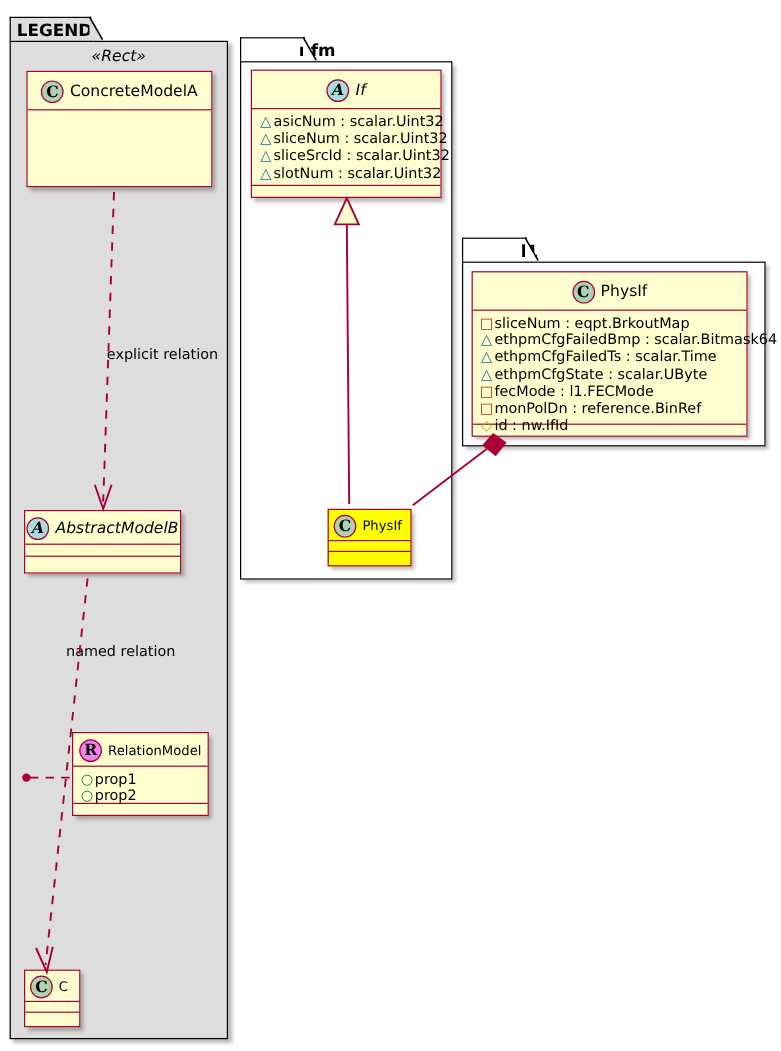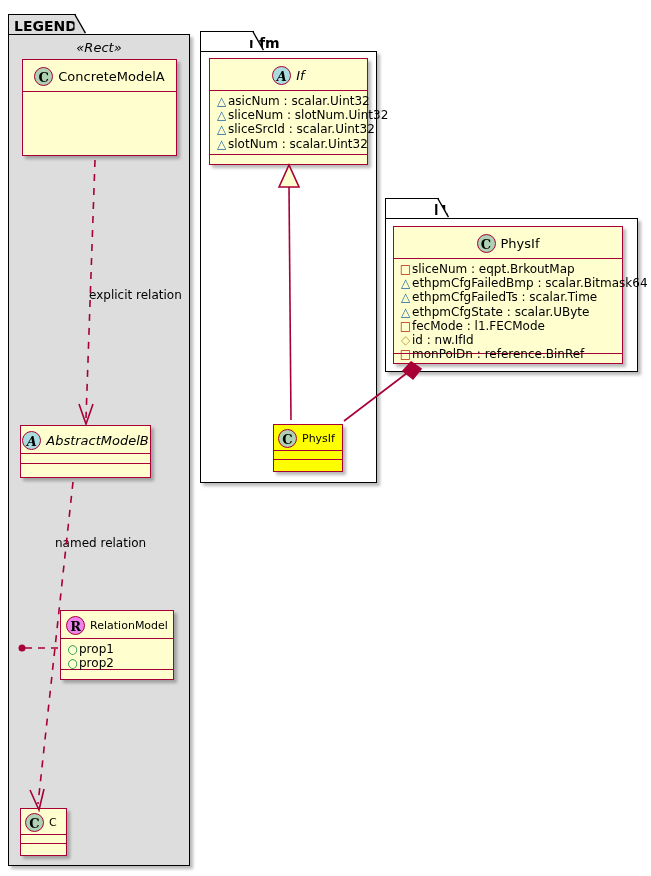--- a/index.html
+++ b/index.html
@@ -216,21 +216,21 @@
     </svg>
   </div>
   <div class="pkg pkg-white" style="left:200px; top:51px; width:177px; height:432px;"></div>
 
   <div class="cls" style="left:209px; top:58px; width:159px; height:107px;">
     <div class="cls-head" style="height:32px; line-height:32px;">
       <span class="badge badge-A"><span>A</span></span><span class="cls-title italic">If</span>
     </div>
     <div class="cls-body" style="height:64px;">
       <span class="attr"><span class="gl" style="color:#1963A0">△</span><span>asicNum : scalar.Uint32</span></span>
-      <span class="attr"><span class="gl" style="color:#1963A0">△</span><span>sliceNum : slotNum.Uint32</span></span>
+      <span class="attr"><span class="gl" style="color:#1963A0">△</span><span>sliceNum : scalar.Uint32</span></span>
       <span class="attr"><span class="gl" style="color:#1963A0">△</span><span>sliceSrcId : scalar.Uint32</span></span>
       <span class="attr"><span class="gl" style="color:#1963A0">△</span><span>slotNum : scalar.Uint32</span></span>
     </div>
     <div class="cls-foot"></div>
   </div>
 
   <div class="cls cls-hl" style="left:273px; top:424px; width:70px; height:48px;">
     <div class="cls-head" style="height:26px; line-height:26px; text-align:left; padding-left:4px;">
       <span class="badge badge-C"><span>C</span></span><span class="cls-title small">PhysIf</span>
     </div>
@@ -250,22 +250,22 @@
   <div class="cls" style="left:393px; top:226px; width:230px; height:138px;">
     <div class="cls-head" style="height:32px; line-height:32px;">
       <span class="badge badge-C"><span>C</span></span><span class="cls-title">PhysIf</span>
     </div>
     <div class="cls-body" style="height:95px;">
       <span class="attr"><span class="gl" style="color:#B8220E">□</span><span>sliceNum : eqpt.BrkoutMap</span></span>
       <span class="attr"><span class="gl" style="color:#1963A0">△</span><span>ethpmCfgFailedBmp : scalar.Bitmask64</span></span>
       <span class="attr"><span class="gl" style="color:#1963A0">△</span><span>ethpmCfgFailedTs : scalar.Time</span></span>
       <span class="attr"><span class="gl" style="color:#1963A0">△</span><span>ethpmCfgState : scalar.UByte</span></span>
       <span class="attr"><span class="gl" style="color:#B8220E">□</span><span>fecMode : l1.FECMode</span></span>
+      <span class="attr"><span class="gl" style="color:#B8220E">□</span><span>monPolDn : reference.BinRef</span></span>
       <span class="attr"><span class="gl" style="color:#C8A43B">◇</span><span>id : nw.IfId</span></span>
-      <span class="attr"><span class="gl" style="color:#B8220E">□</span><span>monPolDn : reference.BinRef</span></span>
     </div>
     <div class="cls-foot"></div>
   </div>
 
   <svg class="overlay">
 
     <g>
       <path d="M95,160 L86,418" stroke="#A80036" stroke-width="1.6" fill="none" stroke-dasharray="7,7"></path>
       <path d="M79,404 L86,424 L93,404" stroke="#A80036" stroke-width="1.6" fill="none"></path>
     </g>

